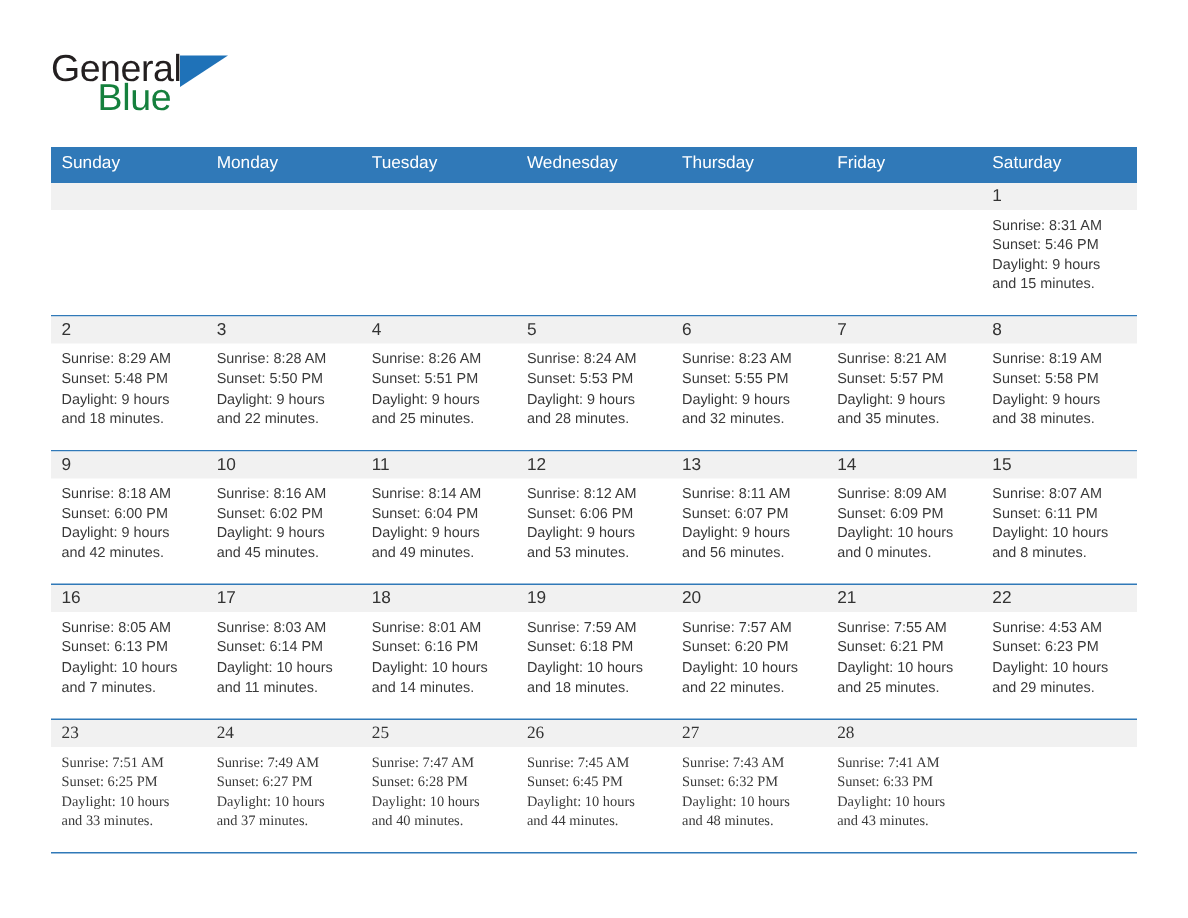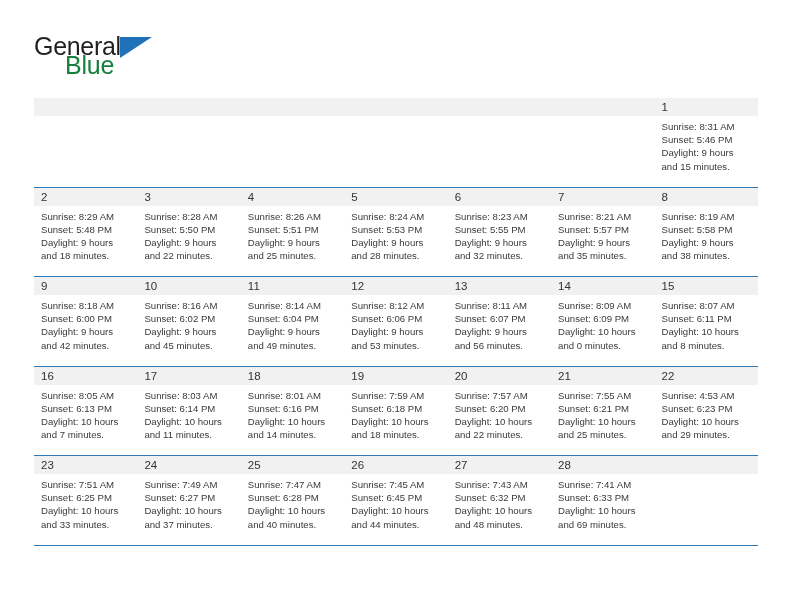--- a/index.html
+++ b/index.html
@@ -96,21 +96,21 @@
     font-size: 11.5px;
     padding: 5px 0 6px 7px;
     line-height: 1.1;
   }
   .week {
     display: flex;
     border-bottom: 1px solid #3079b8;
     height: 89.5px;
     position: relative;
   }
-  .week:last-child { border-bottom: 1px solid #3079b8; }
+  .week:last-child { border-bottom: 1px solid #3079b8; font-family: Liberation Serif, serif; }
   .daynum-strip {
     position: absolute;
     left: 0; right: 0; top: 0;
     height: 18px;
     background: #f1f1f1;
   }
   .cell {
     flex: 1 1 0;
     position: relative;
     padding: 0 6px 0 7px;
@@ -147,20 +147,29 @@
         <span class="brand-general">General</span>
         <span class="brand-tri"></span>
       </div>
       <div class="brand-blue">Blue</div>
     </div>
 
 
   </div>
 
   <div class="calendar">
+    <div class="dow-row" id="dow-row">
+        <div class="dow">Sunday</div>
+        <div class="dow">Monday</div>
+        <div class="dow">Tuesday</div>
+        <div class="dow">Wednesday</div>
+        <div class="dow">Thursday</div>
+        <div class="dow">Friday</div>
+        <div class="dow">Saturday</div>
+      </div>
     <div id="weeks-container">
         <div class="week">
           <div class="daynum-strip"></div>
           <div class="cell empty">
             <div class="daynum"></div>
             <div class="info"></div>
           </div>
           <div class="cell empty">
             <div class="daynum"></div>
             <div class="info"></div>
@@ -435,21 +444,21 @@
               <div>Daylight: 10 hours</div>
               <div>and 48 minutes.</div>
             </div>
           </div>
           <div class="cell">
             <div class="daynum">28</div>
             <div class="info">
               <div>Sunrise: 7:41 AM</div>
               <div>Sunset: 6:33 PM</div>
               <div>Daylight: 10 hours</div>
-              <div>and 69 minutes.</div>
+              <div>and 43 minutes.</div>
             </div>
           </div>
           <div class="cell empty">
             <div class="daynum"></div>
             <div class="info"></div>
           </div>
         </div>
       </div>
   </div>
 

